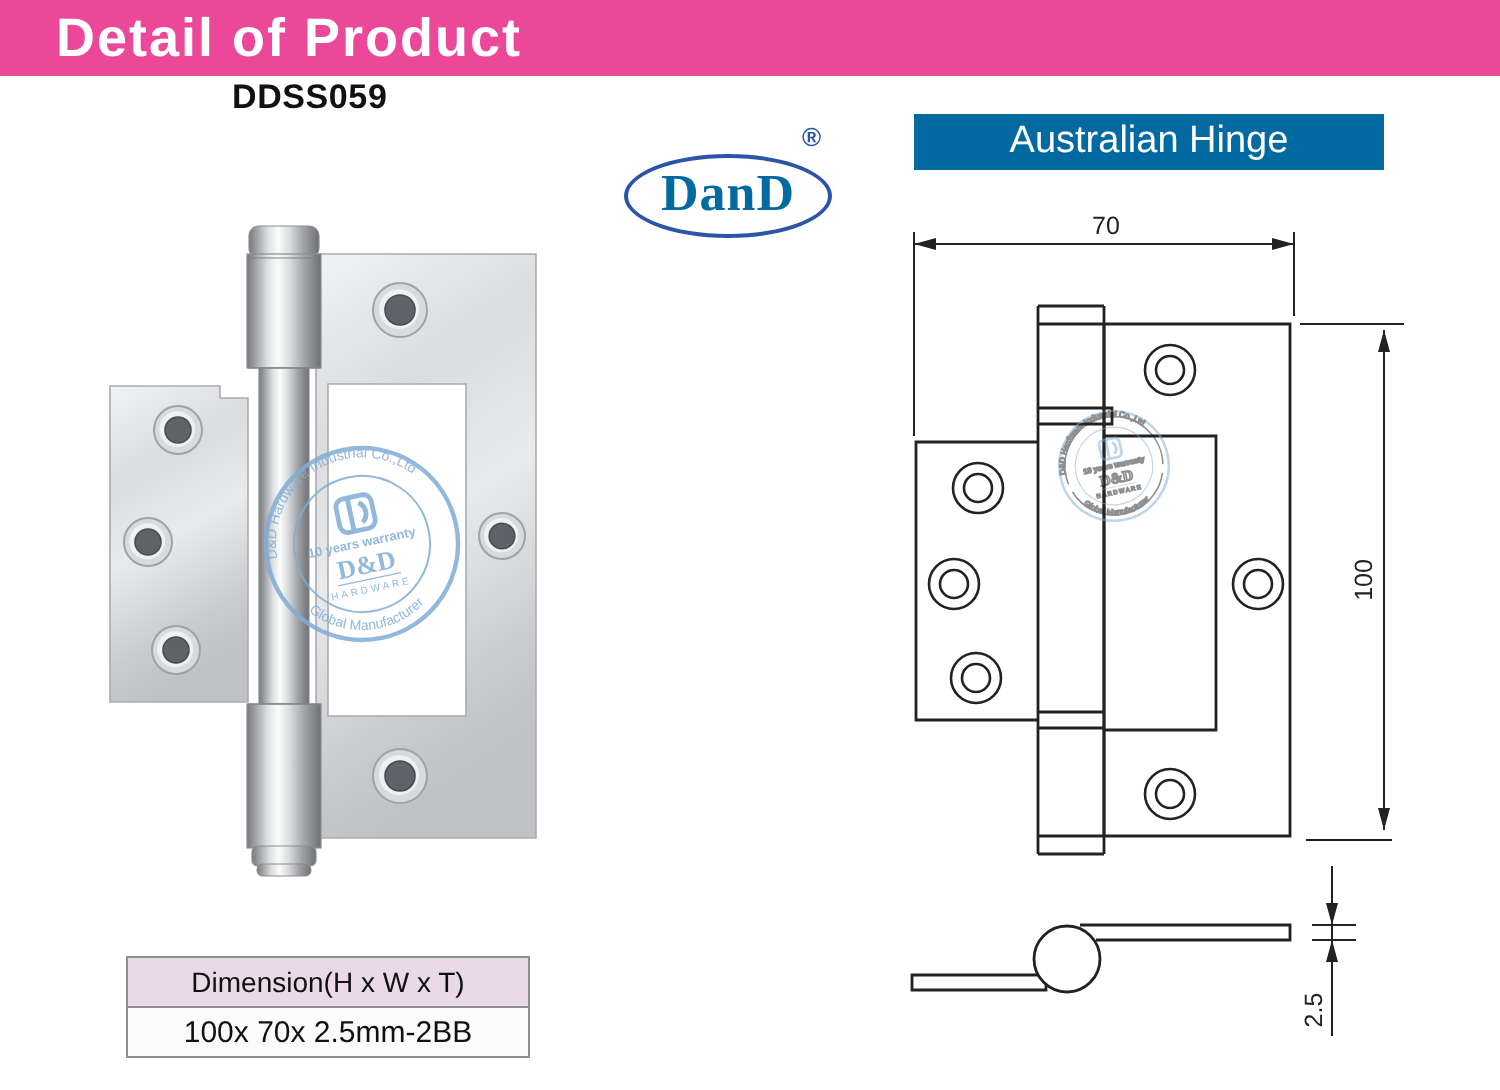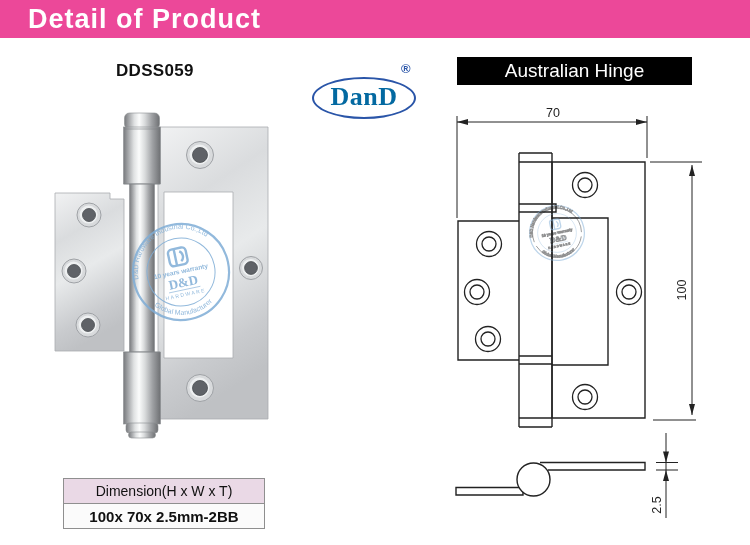--- a/index.html
+++ b/index.html
@@ -1,54 +1,54 @@
 <!DOCTYPE html>
 <html><head>
 <meta charset="utf-8">
 <style>
   html,body{margin:0;padding:0;background:#fff;}
   .page{position:relative;width:750px;height:545px;background:#ffffff;overflow:hidden;
         font-family:"Liberation Sans",sans-serif;}
   .banner{position:absolute;left:0;top:0;width:750px;height:38px;line-height:38px;
           padding-left:28px;box-sizing:border-box;color:#ffffff;font-size:27px;
           font-weight:bold;letter-spacing:1px;}
-  .product-code{position:absolute;left:116px;top:61px;font-size:17px;font-weight:bold;
+  .product-code{position:absolute;left:116px;top:39px;font-size:17px;font-weight:bold;
           color:#111;letter-spacing:.3px;text-align:center;}
   .brand-logo{position:absolute;left:312px;top:77px;width:104px;height:42px;
           border:2.5px solid #2a55a8;border-radius:50%;display:flex;align-items:center;
           justify-content:center;box-sizing:border-box;}
   .brand-name{font-family:"Liberation Serif",serif;font-weight:bold;font-size:26px;
           color:#0369a1;letter-spacing:0.5px;padding-bottom:2px;}
   .brand-reg{position:absolute;left:401px;top:61px;font-size:13px;color:#2a55a8;font-weight:bold;}
   .category-bar{position:absolute;left:457px;top:57px;width:235px;height:28px;
           display:flex;align-items:center;justify-content:center;color:#ffffff;font-size:19px;}
   .artwork{position:absolute;left:0;top:0;}
   table.spec-table{position:absolute;left:63px;top:478px;width:202px;border-collapse:collapse;}
   table.spec-table td{border:1px solid #8f8f8f;height:22px;text-align:center;
           vertical-align:middle;color:#111;}
   td.spec-header{font-size:14px;}
-  td.spec-value{font-size:15px;font-weight:bold;background:#fbfbfb;}
+  td.spec-value{font-size:15px;font-weight:normal;background:#fbfbfb;}
 </style>
 </head>
 <body>
 
 <div class="page">
 
   <div class="banner" style="background-color: #ec4899;">
     <span>Detail of Product</span>
   </div>
 
   <div class="product-code">DDSS059</div>
 
   <div class="brand-logo">
     <span class="brand-name">DanD</span>
   </div>
   <span class="brand-reg">®</span>
 
-  <div class="category-bar" style="background-color: #000000;">
+  <div class="category-bar" style="background-color: #0369a1;">
     <span>Australian Hinge</span>
   </div>
 
   <svg class="artwork" width="750" height="545" viewBox="0 0 750 545">
     <defs>
       <linearGradient id="gradPlate" x1="0" y1="0" x2="0.25" y2="1">
         <stop offset="0" stop-color="#f1f2f3"></stop>
           <stop offset="0.3" stop-color="#dadcde"></stop>
         <stop offset="0.55" stop-color="#e8eaeb"></stop>
           <stop offset="0.85" stop-color="#c9cbce"></stop>

